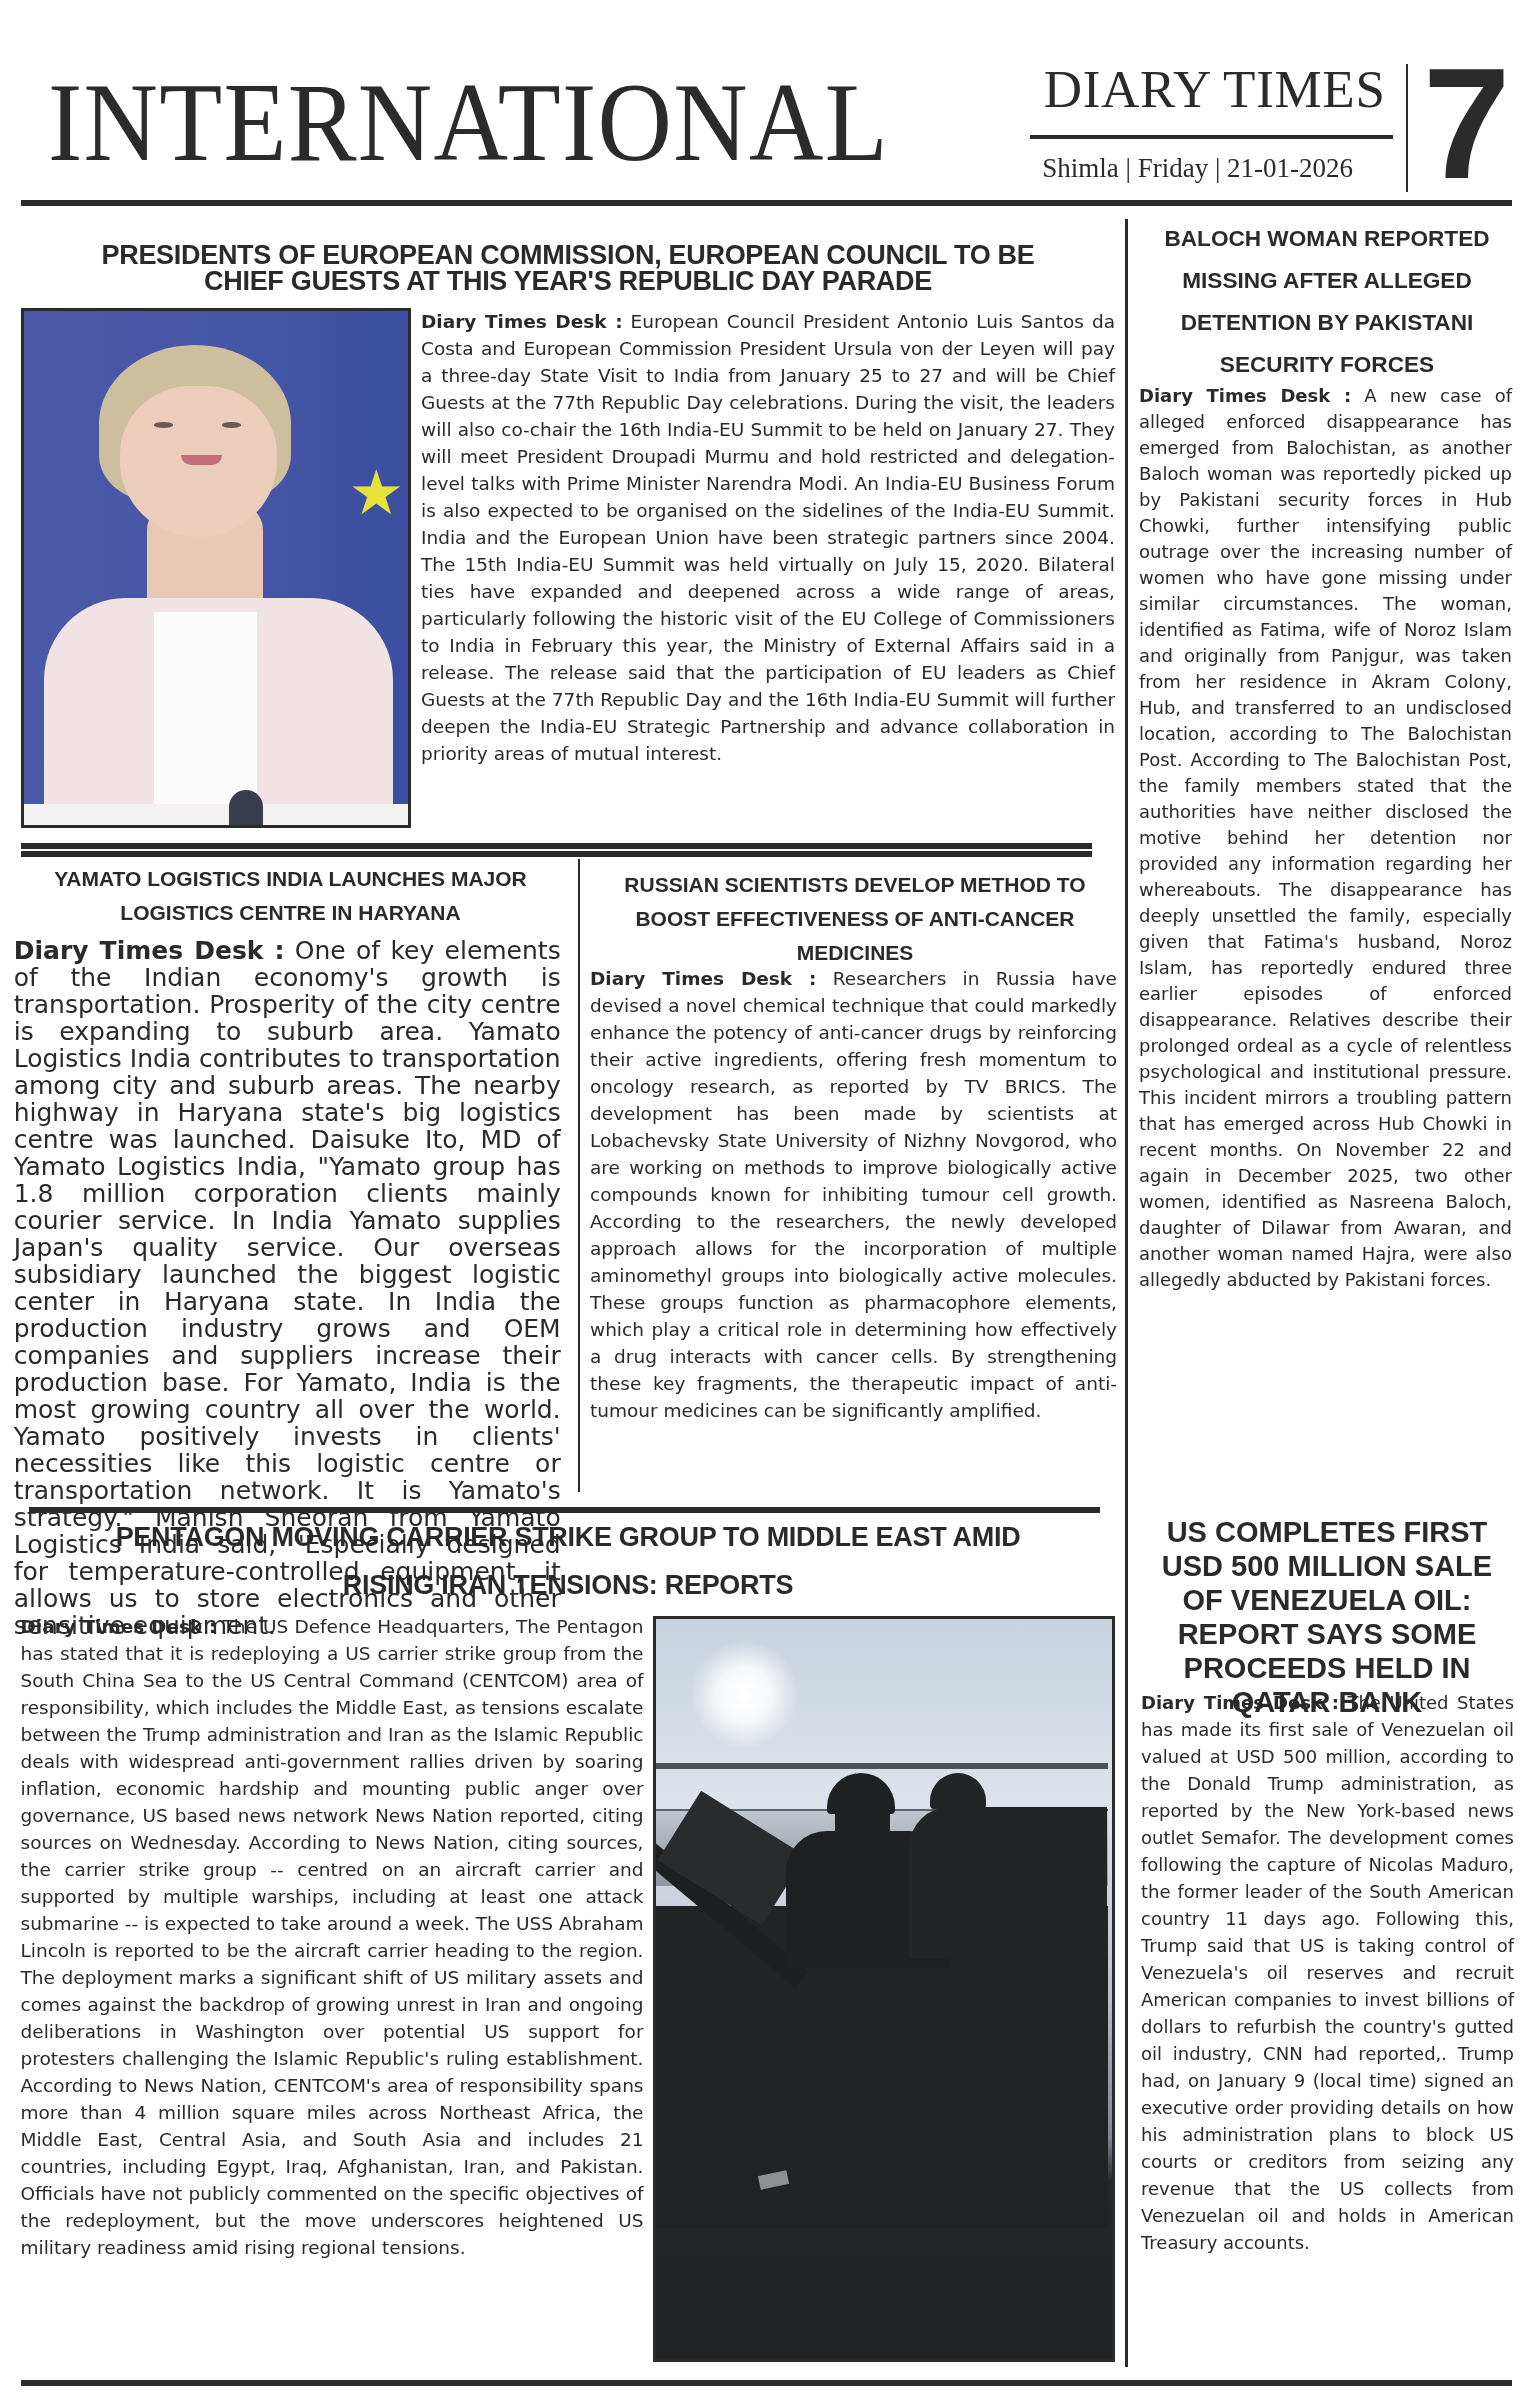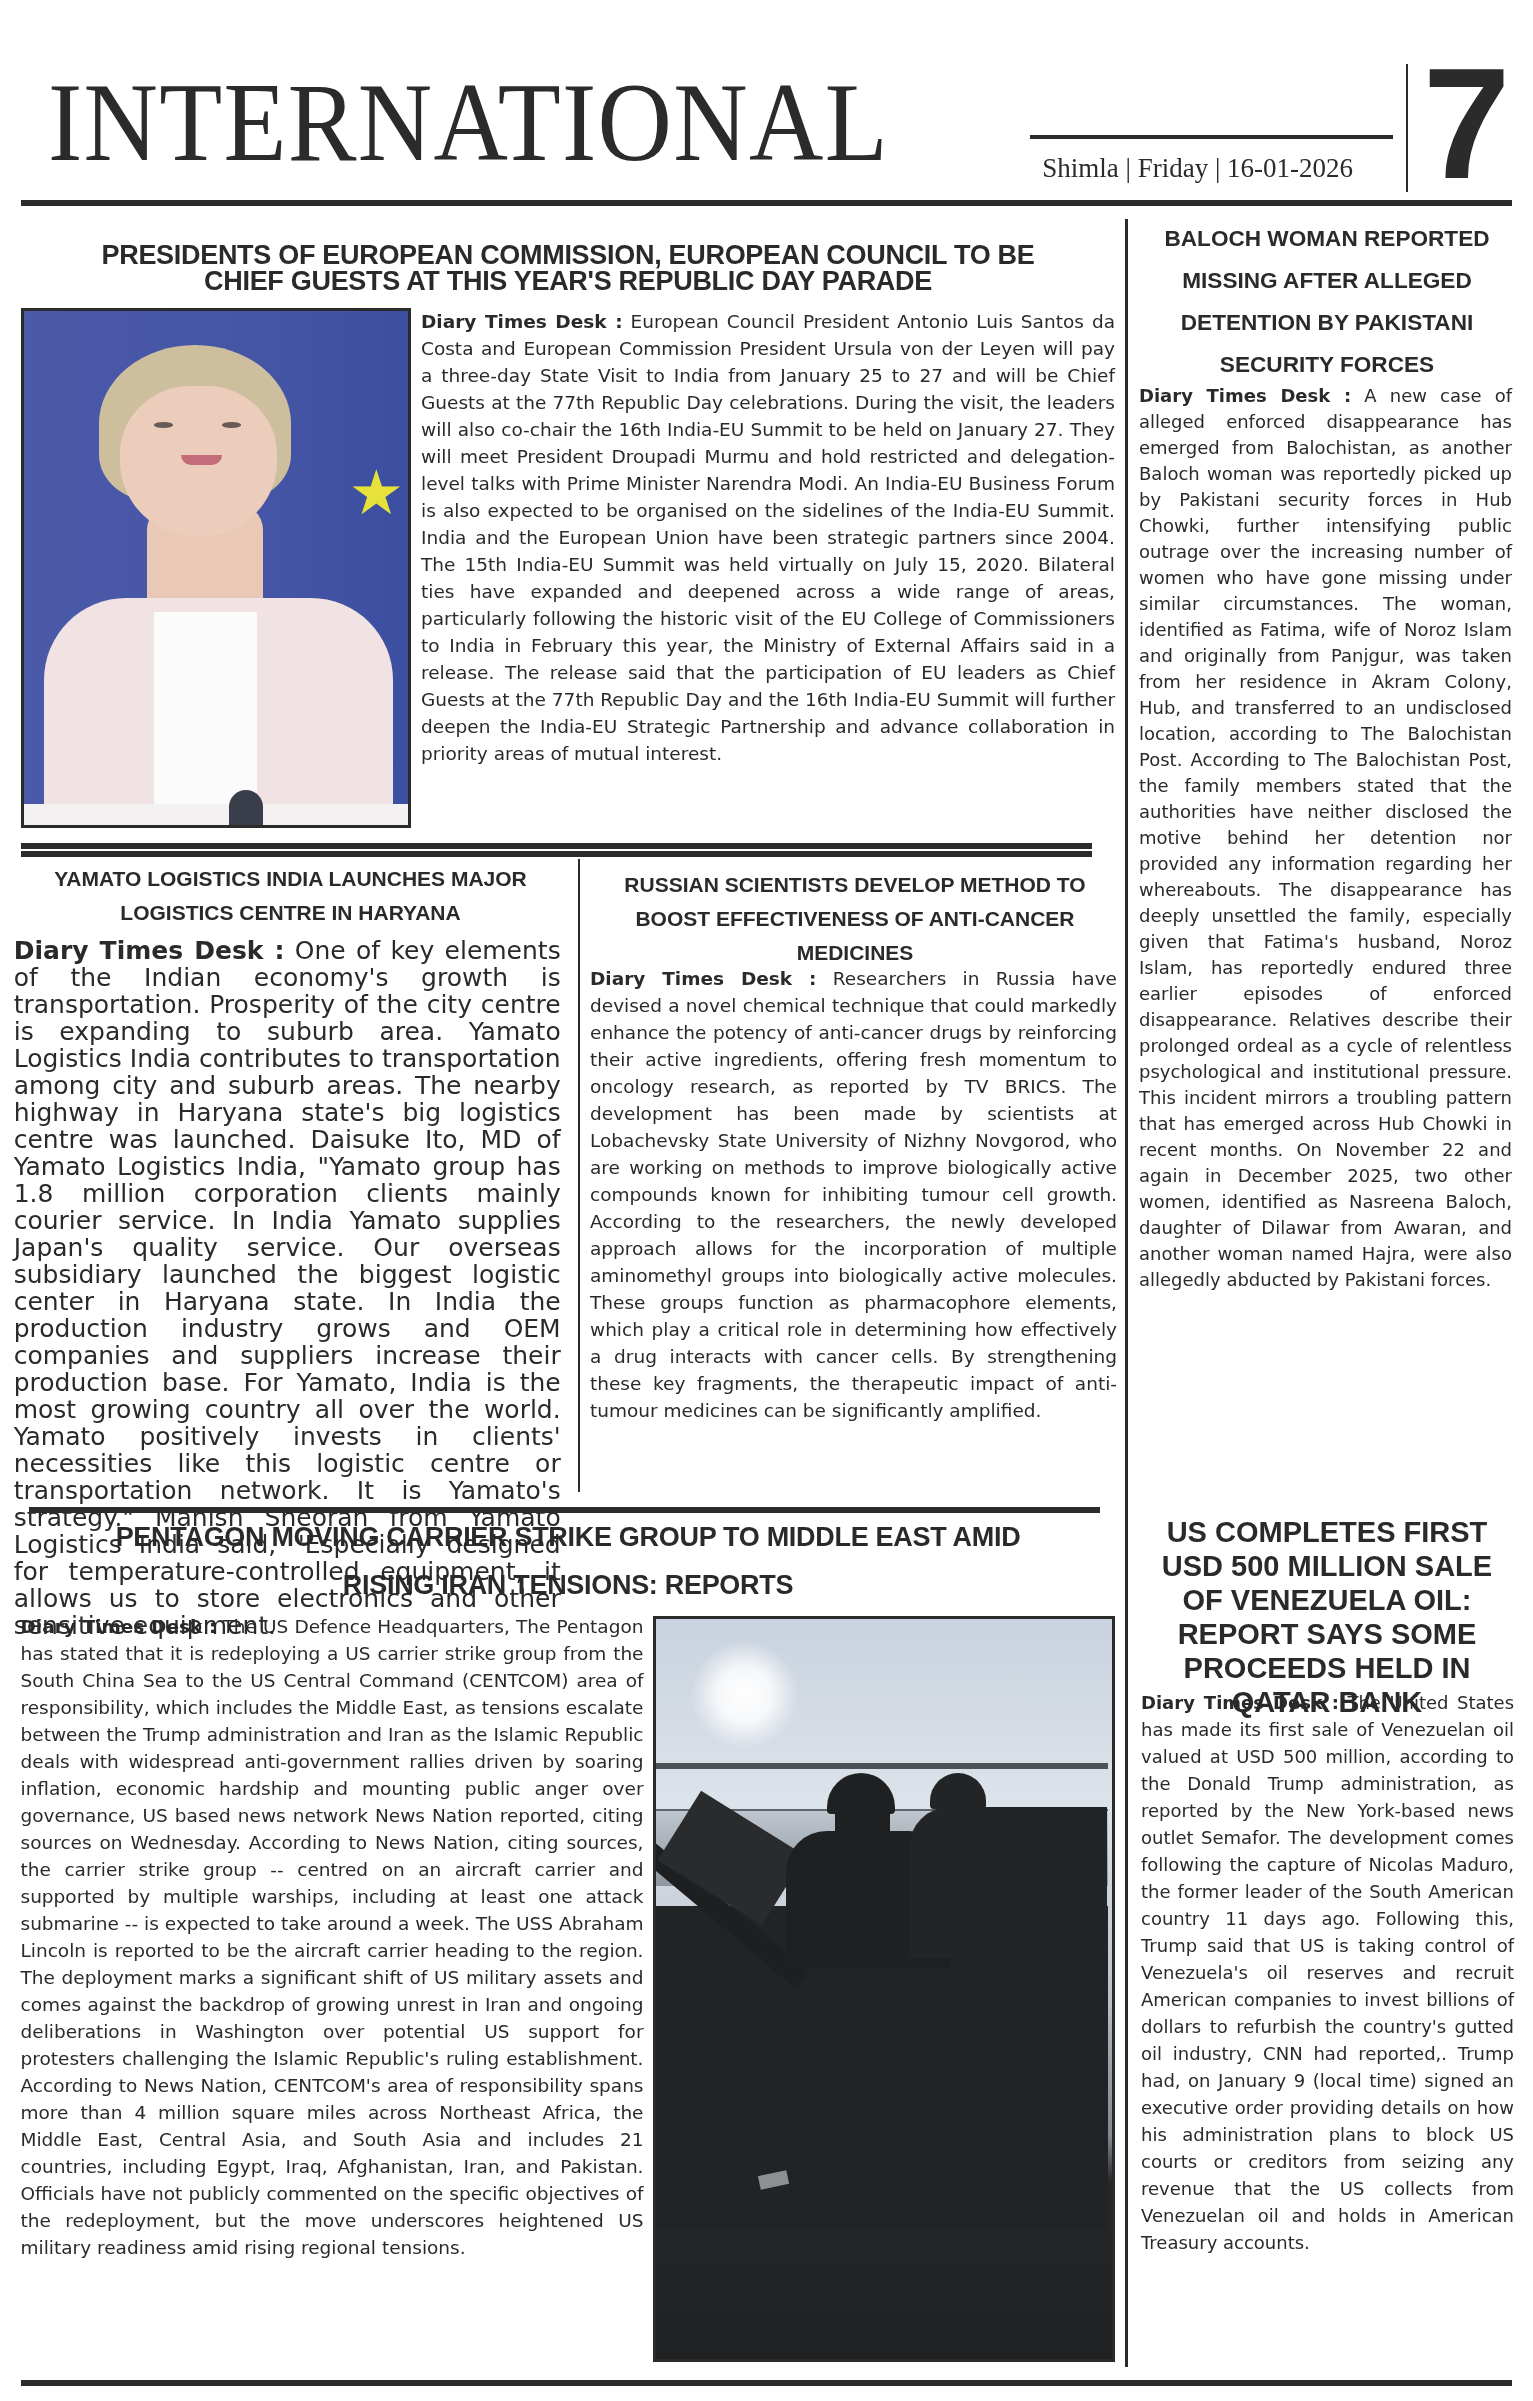--- a/index.html
+++ b/index.html
@@ -78,22 +78,23 @@
 
   
   .right-vrule { position: absolute; left: 1125px; top: 219px; width: 3.4px; height: 2148px; background: #2b2b2b; }
   .mid-vrule { position: absolute; left: 578px; top: 859px; width: 2.1px; height: 633px; background: #2b2b2b; }
 </style>
 </head>
 <body>
 
 <div class="section-title">INTERNATIONAL</div>
 <div class="brand-block">
+  <div class="brand-name">DIARY TIMES</div>
   <div class="brand-rule"></div>
-  <div class="brand-meta">Shimla | Friday | 16-01-2026</div>
+  <div class="brand-meta">Shimla | Friday | 21-01-2026</div>
 </div>
 <div class="brand-vrule"></div>
 <div class="page-number">7</div>
 <div class="top-rule"></div>
 
 <div class="right-vrule"></div>
 
 <div class="headline" style="left:20.5px; top:235px; width:1095px; height:41px; font-size:27px; line-height:41px; letter-spacing:-0.3px;">PRESIDENTS OF EUROPEAN COMMISSION, EUROPEAN COUNCIL TO BE</div>
 <div class="headline" style="left:20.5px; top:261px; width:1095px; height:41px; font-size:27px; line-height:41px; letter-spacing:-0.3px;">CHIEF GUESTS AT THIS YEAR'S REPUBLIC DAY PARADE</div>
 

